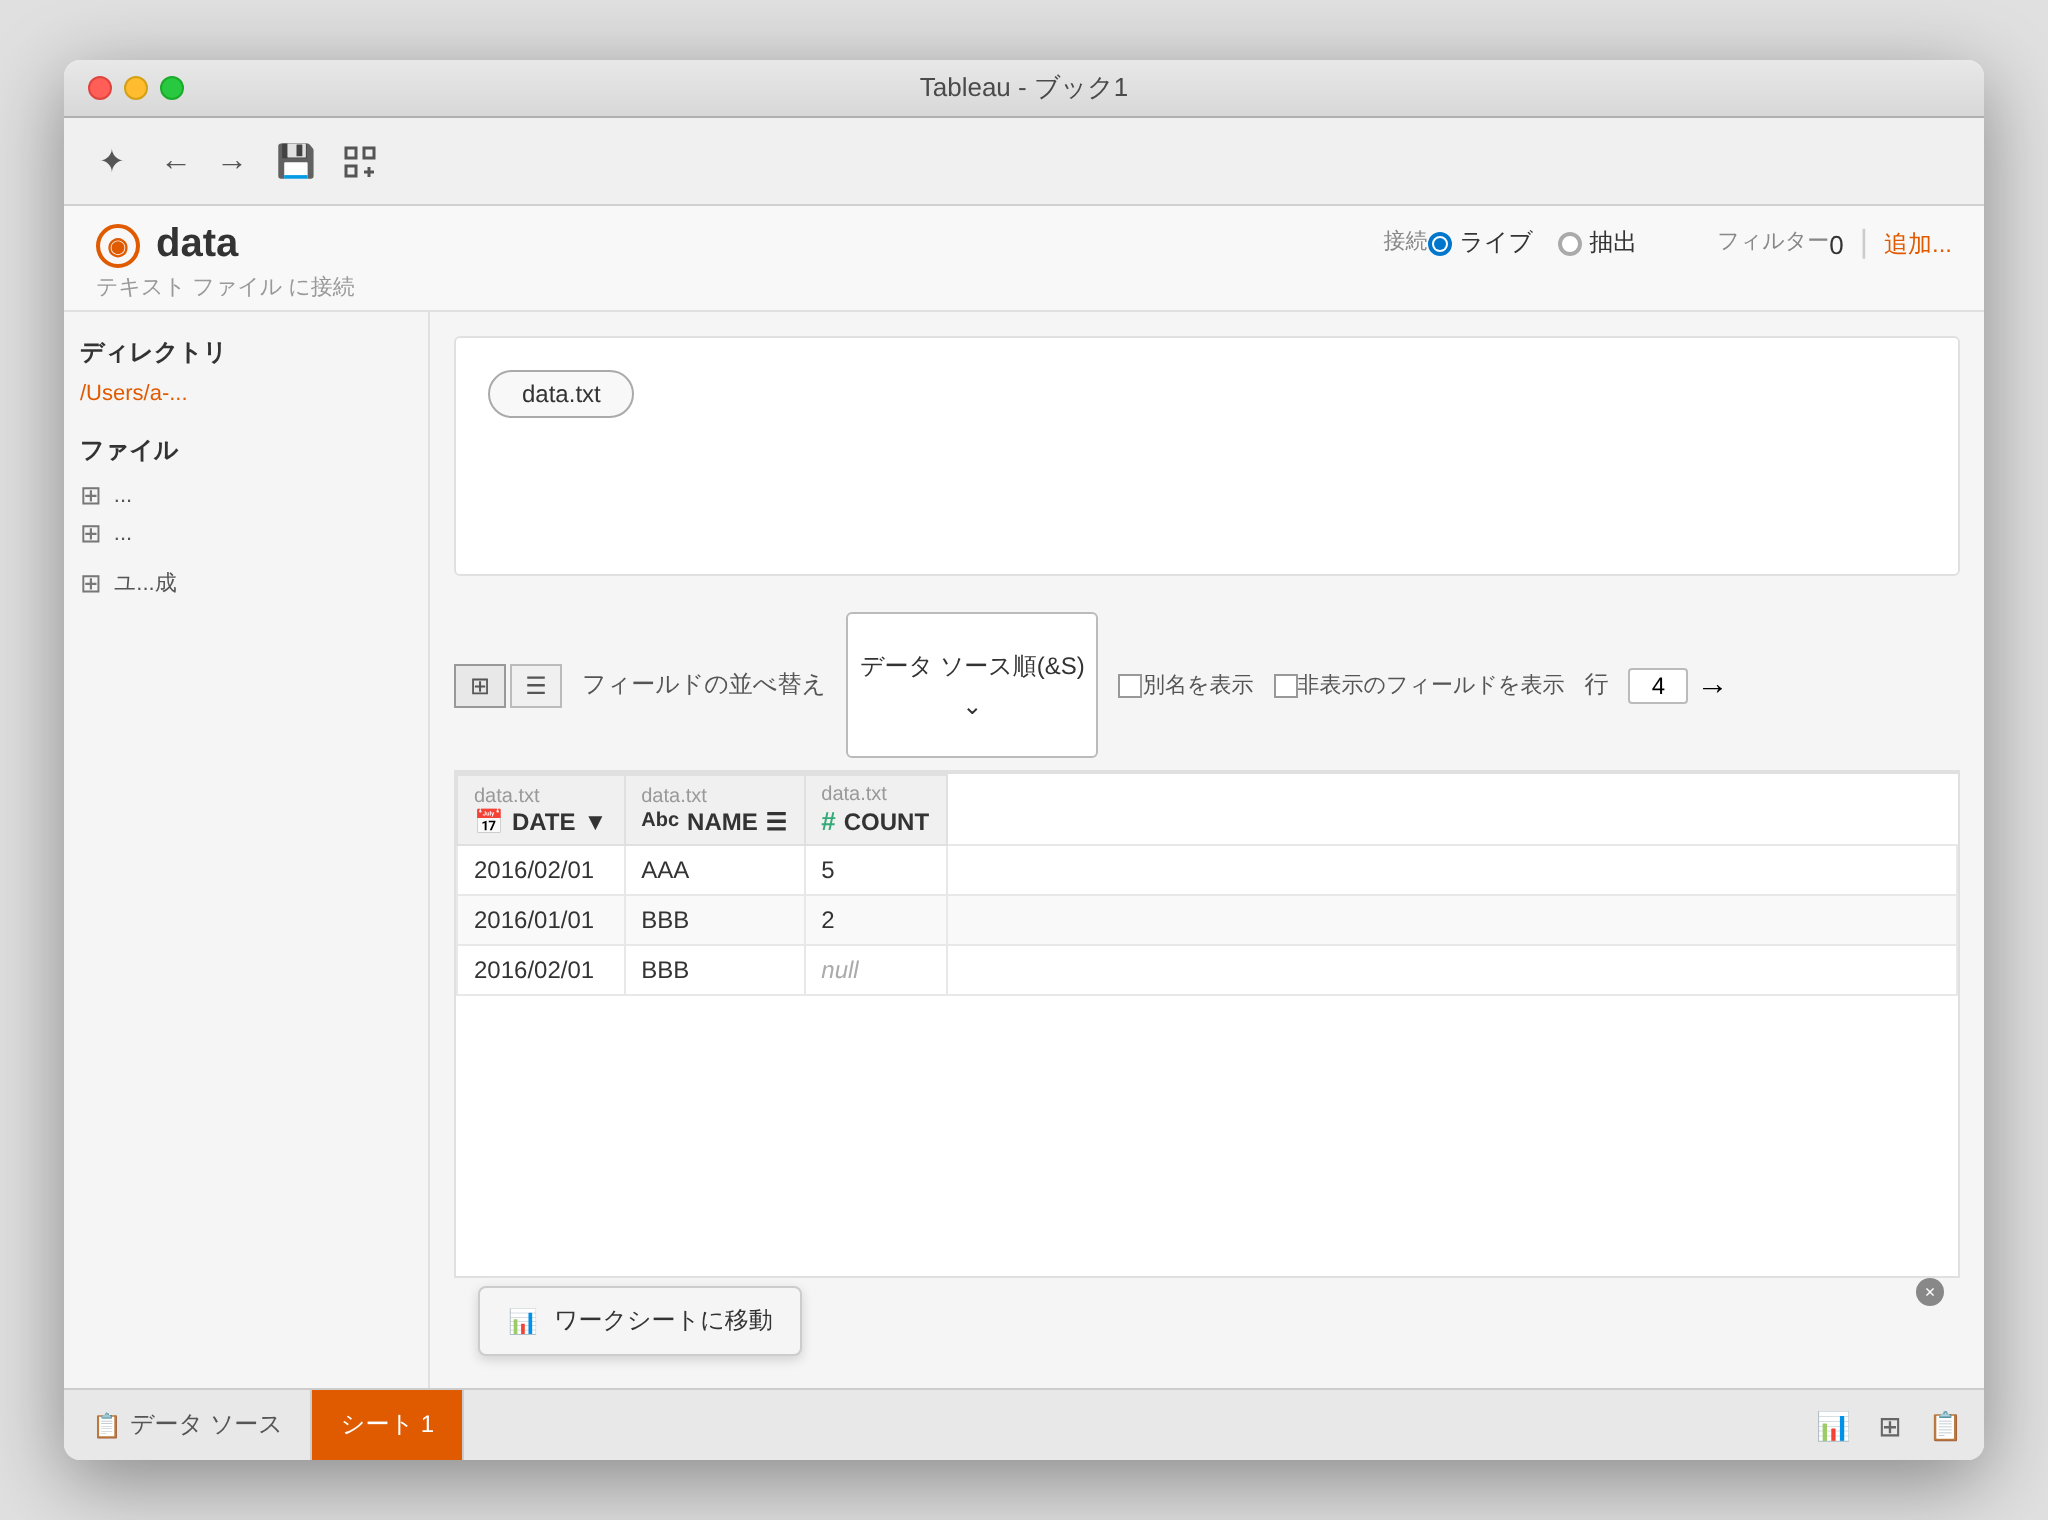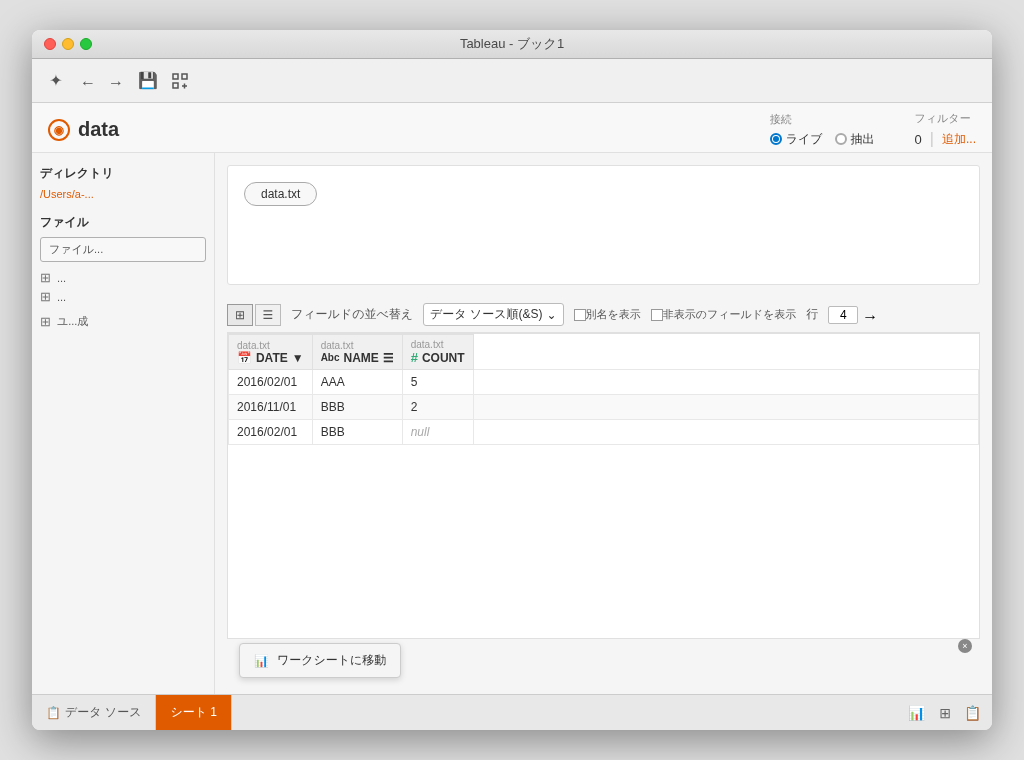--- a/index.html
+++ b/index.html
@@ -109,21 +109,20 @@
       font-weight: 600;
       color: #333;
     }
     .header-controls {
       display: flex;
       align-items: center;
       gap: 40px;
     }
     .connection-section, .filter-section {
       display: flex;
-      flex-direction: column;
       align-items: flex-start;
     }
     .section-label {
       font-size: 11px;
       color: #888;
       margin-bottom: 4px;
     }
     .radio-group {
       display: flex;
       align-items: center;
@@ -300,25 +299,26 @@
     .preview-label {
       font-size: 12px;
       color: #555;
     }
     .sort-dropdown {
       display: flex;
       align-items: center;
       border: 1px solid #bbb;
       background: white;
       border-radius: 3px;
-      padding: 2px 6px;
+      padding: 18px 6px;
       font-size: 12px;
       color: #333;
       cursor: pointer;
       gap: 4px;
+      flex-direction: column;
     }
     .preview-checkbox {
       display: flex;
       align-items: center;
       gap: 0;
       font-size: 11px;
       color: #555;
     }
     .checkbox-box {
       width: 12px;
@@ -529,29 +529,29 @@
         <div class="filter-section">
           <span class="section-label">フィルター</span>
           <div class="filter-row">
             <span class="filter-count">0</span>
             <span style="color:#ccc">|</span>
             <span class="filter-add">追加...</span>
           </div>
         </div>
       </div>
     </div>
+    <div class="header-sub">テキスト ファイル に接続</div>
   </div>
 
   <div class="main-content">
 
     <div class="sidebar">
       <div class="sidebar-section-title">ディレクトリ</div>
       <div class="sidebar-path">/Users/a-...</div>
       <div class="sidebar-file-label">ファイル</div>
-      <button class="sidebar-file-btn">ファイル...</button>
       <div class="sidebar-item">
         <span class="sidebar-item-icon">⊞</span>
         <span>...</span>
       </div>
       <div class="sidebar-item">
         <span class="sidebar-item-icon">⊞</span>
         <span>...</span>
       </div>
       <div style="margin-top:10px" class="sidebar-item">
         <span class="sidebar-item-icon">⊞</span>
@@ -629,21 +629,21 @@
               </tr>
             </thead>
             <tbody>
               <tr>
                 <td>2016/02/01</td>
                 <td>AAA</td>
                 <td>5</td>
                 <td></td>
               </tr>
               <tr>
-                <td>2016/11/01</td>
+                <td>2016/01/01</td>
                 <td>BBB</td>
                 <td>2</td>
                 <td></td>
               </tr>
               <tr>
                 <td>2016/02/01</td>
                 <td>BBB</td>
                 <td><span class="null-value" style="font-style: italic; color: rgb(170, 170, 170);">null</span></td>
                 <td></td>
               </tr>

